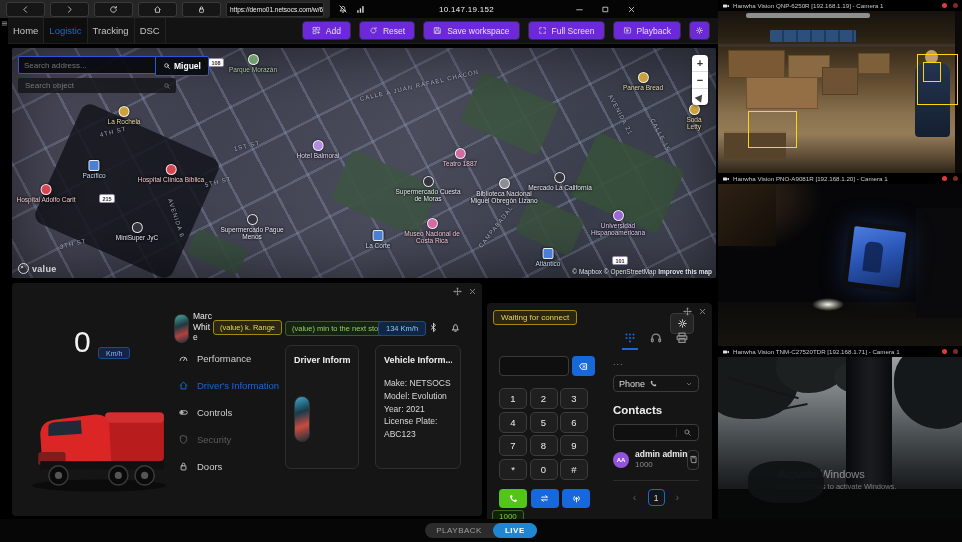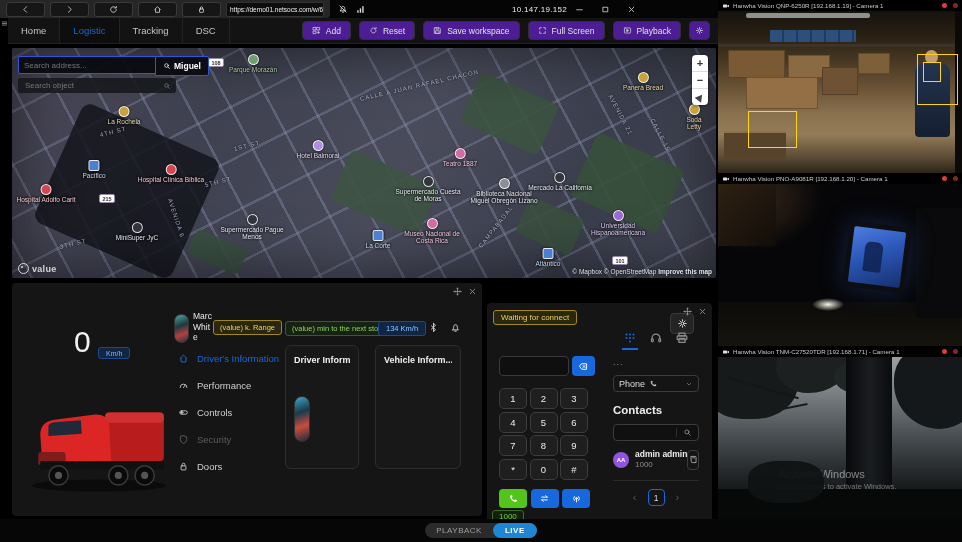--- a/index.html
+++ b/index.html
@@ -9,31 +9,31 @@
   .i svg{width:100%;height:100%;}
 
   
   .browser{position:absolute;left:0;top:0;width:718px;height:18px;background:#050505;display:flex;align-items:center;}
   .chrome-left{display:flex;align-items:center;gap:5px;background:#262626;height:18px;padding:0 6px;border-radius:0 0 3px 0;}
   .bbtn{width:37px;height:13px;background:#161616;border:1px solid #3a3a3a;border-radius:3px;color:#ddd;display:flex;align-items:center;justify-content:center;}
   .bbtn .i{width:9px;height:9px;}
   .urlbox{width:90px;height:13px;background:#0d0d0d;border:1px solid #333;border-radius:2px;color:#eee;font-size:6.5px;display:flex;align-items:center;padding:0 3px;overflow:hidden;white-space:nowrap;}
   .chrome-mid{flex:1;display:flex;align-items:center;height:18px;}
   .chrome-mid .i{width:10px;height:10px;color:#ddd;margin-left:8px;}
-  .ip-title{flex:1;text-align:right;font-size:8px;color:#eee;letter-spacing:.3px;}
+  .ip-title{flex:1;text-align:center;font-size:8px;color:#eee;letter-spacing:.3px;}
   .winctl{display:flex;gap:9px;margin-right:82px;}
   .winctl .i{width:9px;height:9px;color:#ddd;}
 
   
   .hamb{position:absolute;left:1px;top:20px;width:7px;height:7px;color:#bbb;}
   .tabbar{position:absolute;left:8px;top:18px;width:710px;height:25px;background:#131313;display:flex;align-items:center;border-bottom:1px solid #1f1f1f;}
-  .wtab{height:25px;display:flex;align-items:center;padding:0 13px;font-size:9.5px;color:#c4c4c4;border-right:1px solid #232323;cursor:default;justify-content:center;}
+  .wtab{height:25px;display:flex;align-items:center;padding:0 5px;font-size:9.5px;color:#c4c4c4;border-right:1px solid #232323;cursor:default;justify-content:center;}
   .wtab.active{color:#1668dc;background:#0e0e0e;}
   .toolbar{margin-left:auto;display:flex;align-items:center;gap:8px;padding-right:8px;}
-  .act{display:flex;align-items:center;gap:5px;background:#4c1d95;border:1px solid #303030;border-radius:4px;height:17px;padding:0 9px;font-size:8.5px;color:#e2e2e2;}
+  .act{display:flex;align-items:center;gap:5px;background:#6d28d9;border:1px solid #303030;border-radius:4px;height:17px;padding:0 9px;font-size:8.5px;color:#e2e2e2;}
   .act .i{width:9px;height:9px;color:#cfcfcf;}
   .act.icon-only{padding:0 5px;}
 
   
   .map{position:absolute;left:12px;top:48px;width:704px;height:230px;overflow:hidden;border-radius:2px;
     background:linear-gradient(115deg,#4a4757 0%,#3f4150 28%,#4a4c5c 55%,#3a3d4b 80%,#434654 100%);}
   .map-grid1{position:absolute;inset:-40px;background:repeating-linear-gradient(62deg,transparent 0 34px,rgba(139,148,178,.38) 34px 36.5px);}
   .map-grid2{position:absolute;inset:-40px;background:repeating-linear-gradient(-27deg,transparent 0 45px,rgba(139,148,178,.34) 45px 47.5px);}
   .darkpatch{position:absolute;left:40px;top:78px;width:150px;height:130px;background:#14151c;transform:rotate(24deg);border-radius:10px;opacity:.85;}
   .park{position:absolute;border-radius:6px;transform:rotate(24deg);opacity:.9;}
@@ -547,36 +547,36 @@
         </svg>
       </span>
     <span class="i hicon" style="left:438px;">
         <svg viewBox="0 0 16 16" fill="none" stroke="currentColor" stroke-width="1.4" stroke-linecap="round" stroke-linejoin="round">
           <path d="M4 11.5h8c-.9-1-1.3-2.2-1.3-3.8C10.7 5.2 9.6 4 8 4S5.3 5.2 5.3 7.7c0 1.6-.4 2.8-1.3 3.8z"></path>
           <path d="M7 13.3h2"></path>
         </svg>
       </span>
 
     <div class="dmenu" id="driver-menu">
+        <div class="dmenu-item">
+          <span class="i mi">
+            <svg viewBox="0 0 16 16" fill="none" stroke="currentColor" stroke-width="1.4" stroke-linecap="round" stroke-linejoin="round">
+              <path d="M3 11a5 5 0 0 1 10 0"></path>
+              <path d="M8 11l2.4-3.6"></path>
+            </svg>
+          </span>
+          <span>Performance</span>
+        </div>
         <div class="dmenu-item active">
           <span class="i mi">
             <svg viewBox="0 0 16 16" fill="none" stroke="currentColor" stroke-width="1.4" stroke-linecap="round" stroke-linejoin="round">
               <path d="M3 8l5-5 5 5M4.5 7.5v5.5h7V7.5"></path>
             </svg>
           </span>
           <span>Driver's Information</span>
-        </div>
-        <div class="dmenu-item">
-          <span class="i mi">
-            <svg viewBox="0 0 16 16" fill="none" stroke="currentColor" stroke-width="1.4" stroke-linecap="round" stroke-linejoin="round">
-              <path d="M3 11a5 5 0 0 1 10 0"></path>
-              <path d="M8 11l2.4-3.6"></path>
-            </svg>
-          </span>
-          <span>Performance</span>
         </div>
         <div class="dmenu-item">
           <span class="i mi">
             <svg viewBox="0 0 16 16" fill="none" stroke="currentColor" stroke-width="1.4" stroke-linecap="round" stroke-linejoin="round">
               <rect x="2.5" y="5.5" width="11" height="5" rx="2.5"></rect>
               <circle cx="5.5" cy="8" r="1.6" fill="currentColor"></circle>
             </svg>
           </span>
           <span>Controls</span>
         </div>
@@ -598,20 +598,26 @@
           <span>Doors</span>
         </div>
       </div>
 
     <div class="card c1">
       <div class="card-title">Driver Inform...</div>
       <div class="mini-avatar"></div>
     </div>
     <div class="card c2">
       <div class="card-title">Vehicle Inform...</div>
+      <div class="rows" id="vehicle-card-rows">
+          <div class="crow">Make: NETSOCS</div>
+          <div class="crow">Model: Evolution</div>
+          <div class="crow">Year: 2021</div>
+          <div class="crow">License Plate: ABC123</div>
+        </div>
     </div>
   </div>
 
   <div class="panel phpanel">
     <div class="ptools">
       <span class="i">
           <svg viewBox="0 0 16 16" fill="none" stroke="currentColor" stroke-width="1.4" stroke-linecap="round" stroke-linejoin="round">
             <path d="M8 2v12M2 8h12M8 2 6.6 3.4M8 2l1.4 1.4M8 14l-1.4-1.4M8 14l1.4-1.4M2 8l1.4-1.4M2 8l1.4 1.4M14 8l-1.4-1.4M14 8l-1.4 1.4"></path>
           </svg>
         </span>

